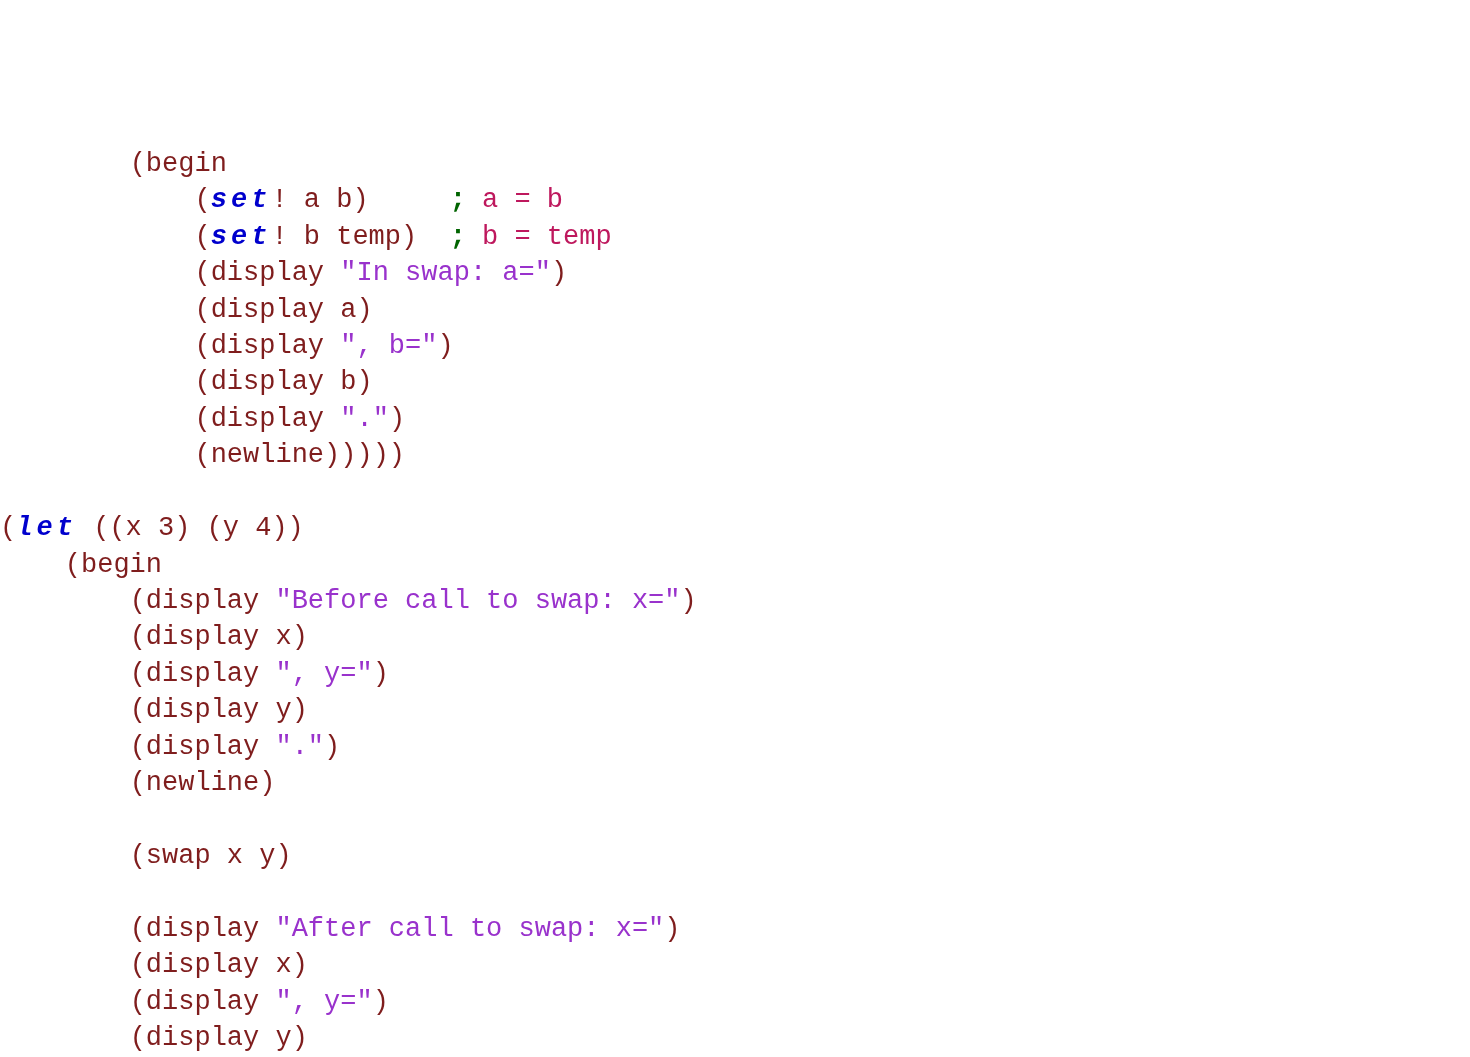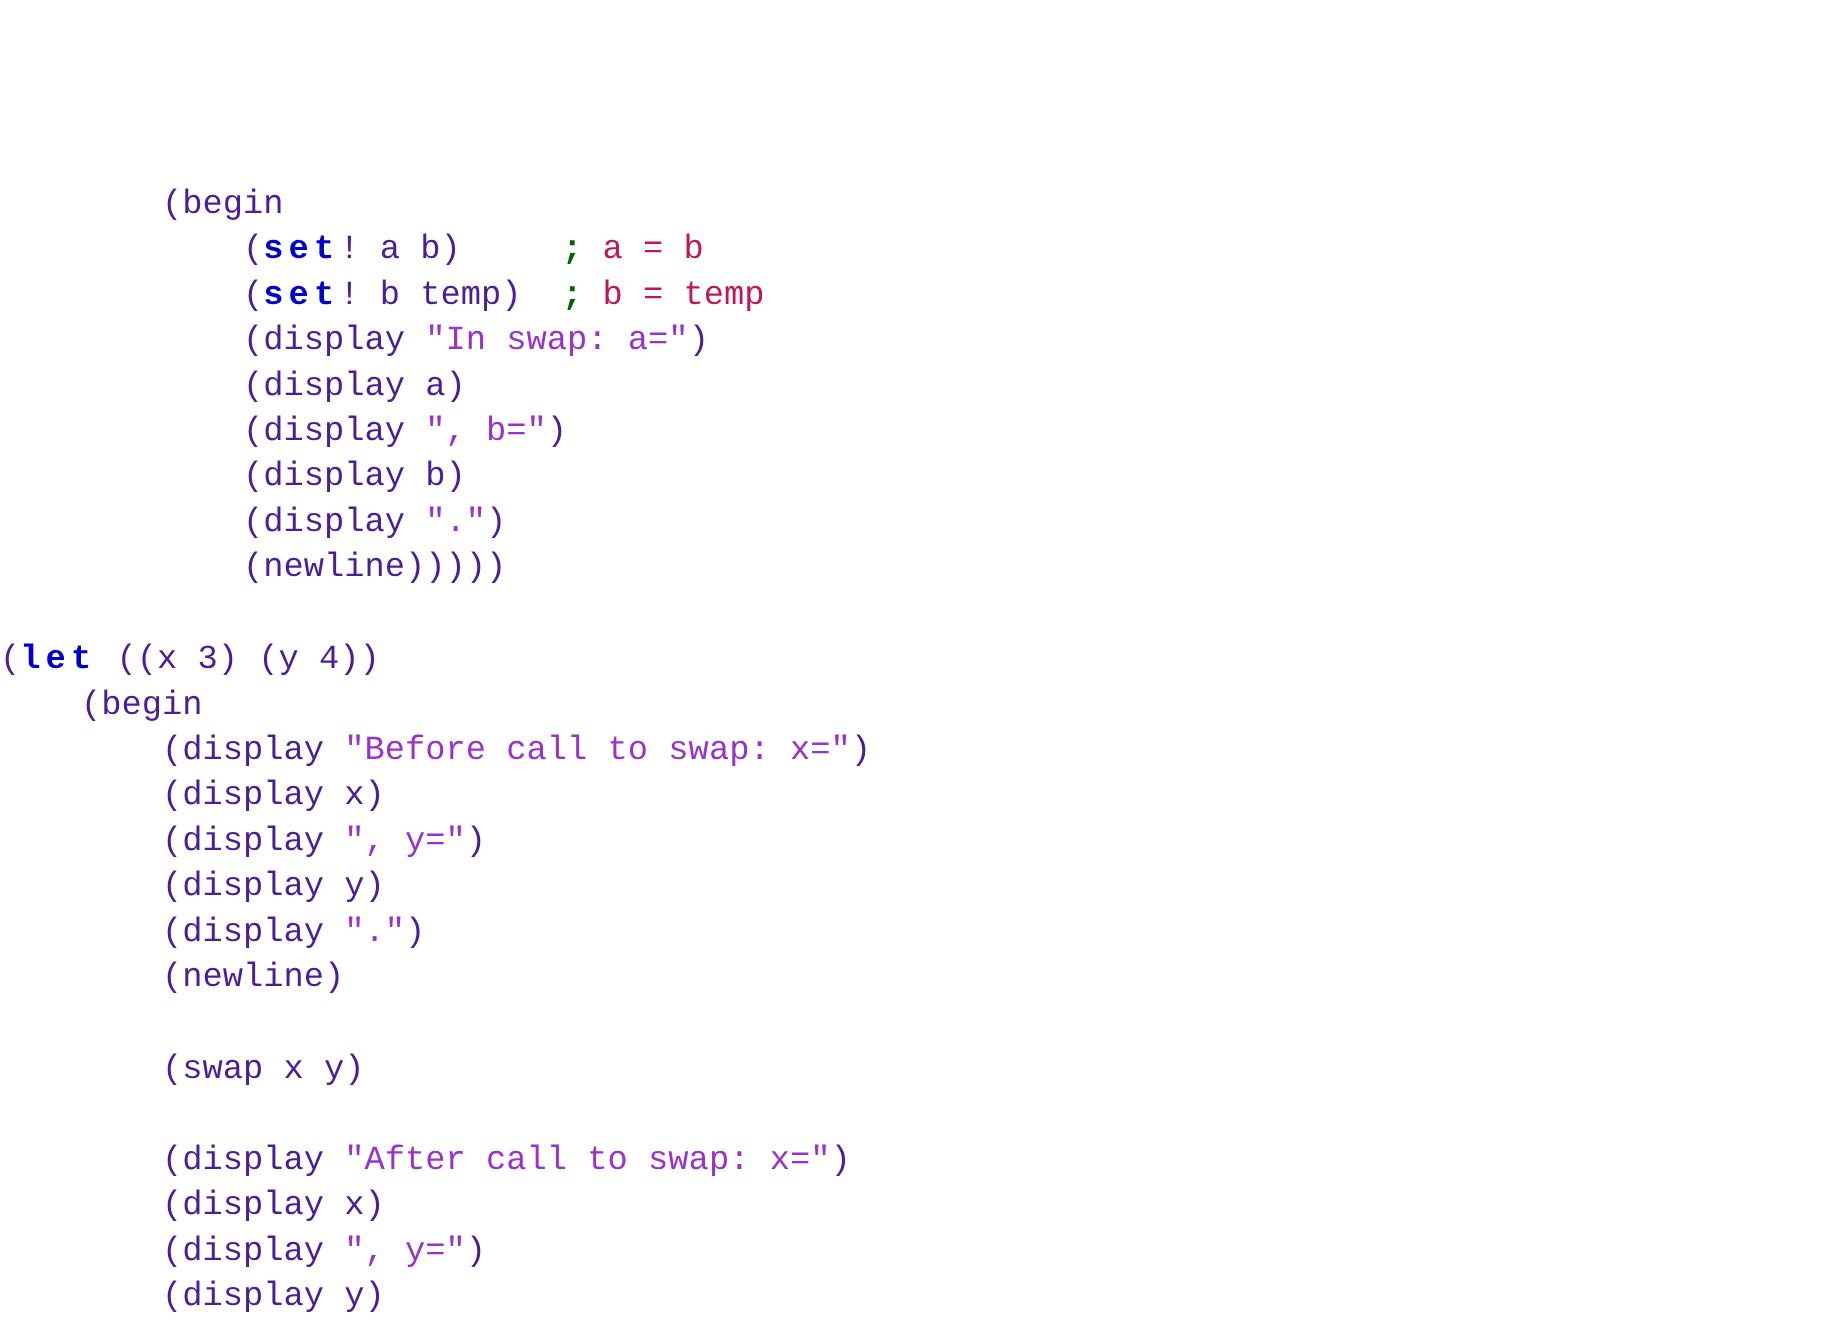--- a/index.html
+++ b/index.html
@@ -22,24 +22,25 @@
       color: #be185d;
     }
     .comment-bold {
       color: #006400;
       font-weight: bold;
     }
     .string {
       color: #9932CC;
     }
     .normal {
-      color: #4c1d95;
+      color: #7f1d1d;
     }
     .letter-space {
       letter-spacing: 0.15em;
+      font-style: italic;
     }
   </style>
 </head>
 <body>
 
 
 
 <div class="code-container" id="code-root"><div><span class="normal">        </span><span class="normal">(begin</span></div><div><span class="normal">            </span><span class="normal">(</span><span class="keyword letter-space">set</span><span class="normal">! a b)     </span><span class="comment-bold">;</span><span class="comment"> a = b</span></div><div><span class="normal">            </span><span class="normal">(</span><span class="keyword letter-space">set</span><span class="normal">! b temp)  </span><span class="comment-bold">;</span><span class="comment"> b = temp</span></div><div><span class="normal">            </span><span class="normal">(display </span><span class="string">"In swap: a="</span><span class="normal">)</span></div><div><span class="normal">            </span><span class="normal">(display a)</span></div><div><span class="normal">            </span><span class="normal">(display </span><span class="string">", b="</span><span class="normal">)</span></div><div><span class="normal">            </span><span class="normal">(display b)</span></div><div><span class="normal">            </span><span class="normal">(display </span><span class="string">"."</span><span class="normal">)</span></div><div><span class="normal">            </span><span class="normal">(newline)))))</span></div><div>&nbsp;</div><div><span class="normal"></span><span class="normal">(</span><span class="keyword letter-space">let</span><span class="normal"> ((x 3) (y 4))</span></div><div><span class="normal">    </span><span class="normal">(begin</span></div><div><span class="normal">        </span><span class="normal">(display </span><span class="string">"Before call to swap: x="</span><span class="normal">)</span></div><div><span class="normal">        </span><span class="normal">(display x)</span></div><div><span class="normal">        </span><span class="normal">(display </span><span class="string">", y="</span><span class="normal">)</span></div><div><span class="normal">        </span><span class="normal">(display y)</span></div><div><span class="normal">        </span><span class="normal">(display </span><span class="string">"."</span><span class="normal">)</span></div><div><span class="normal">        </span><span class="normal">(newline)</span></div><div>&nbsp;</div><div><span class="normal">        </span><span class="normal">(swap x y)</span></div><div>&nbsp;</div><div><span class="normal">        </span><span class="normal">(display </span><span class="string">"After call to swap: x="</span><span class="normal">)</span></div><div><span class="normal">        </span><span class="normal">(display x)</span></div><div><span class="normal">        </span><span class="normal">(display </span><span class="string">", y="</span><span class="normal">)</span></div><div><span class="normal">        </span><span class="normal">(display y)</span></div><div></div></div>
 
 

